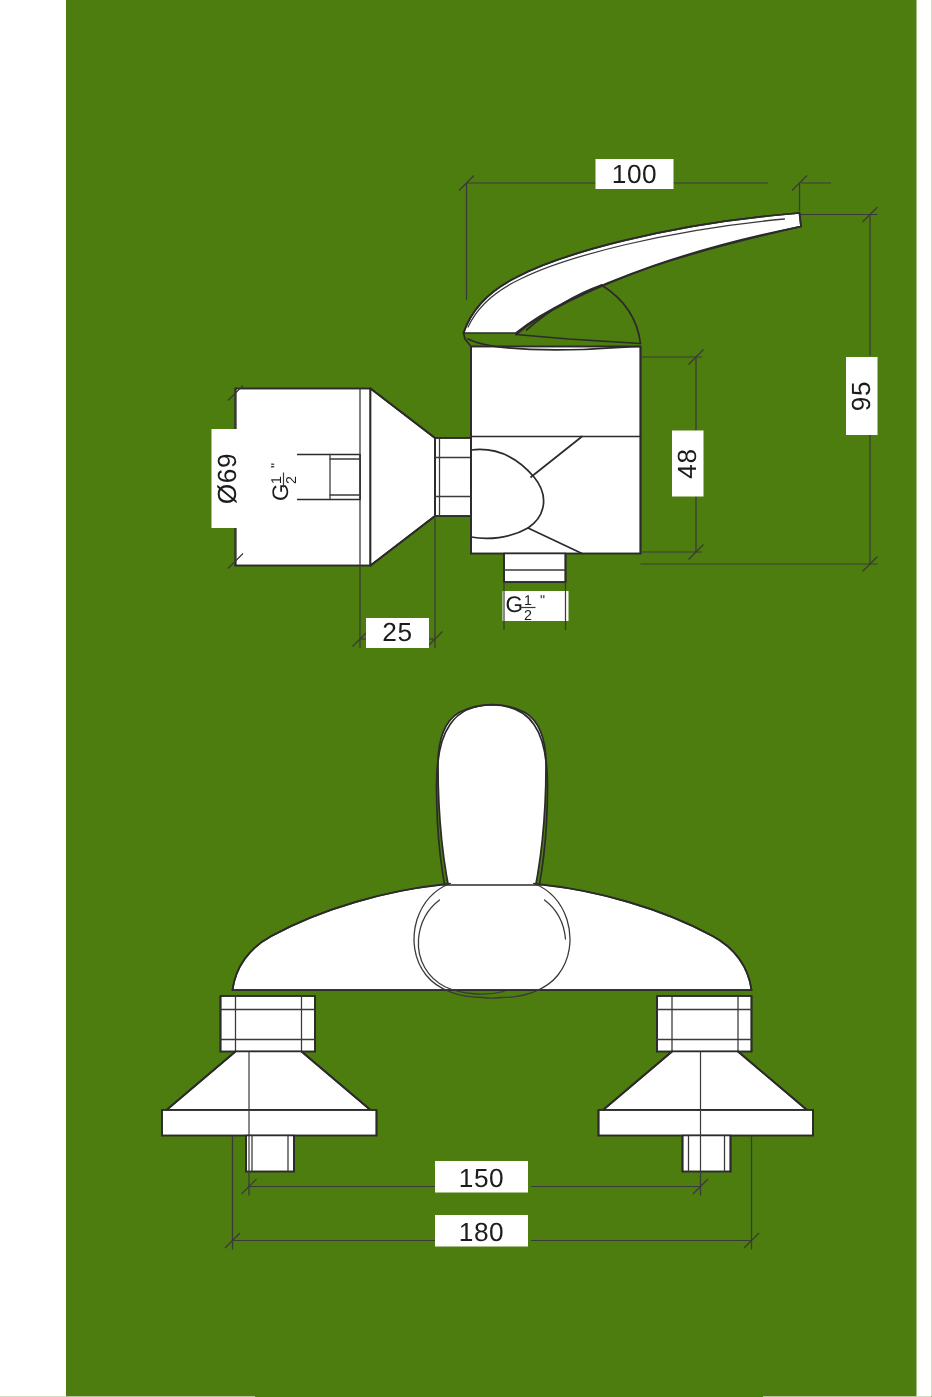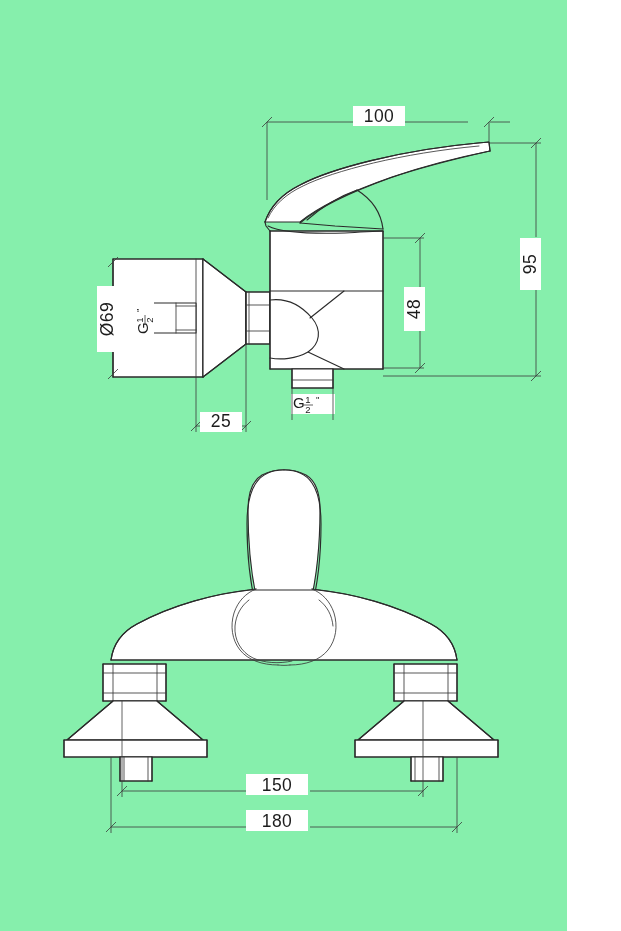--- a/index.html
+++ b/index.html
@@ -7,22 +7,23 @@
     padding: 0;
     background: #ffffff;
   }
   body {
     font-family: "Liberation Sans", sans-serif;
   }
   #drawing-root {
     position: relative;
     width: 567px;
     height: 931px;
-    background: #86efac;
+    background: #4d7c0f;
     overflow: hidden;
+    margin-left: 44px;
   }
   #drawing-svg {
     display: block;
     width: 621px;
     height: 931px;
   }
   .ln {
     fill: none;
     stroke: #2b2b2b;
     stroke-width: 1.15;

